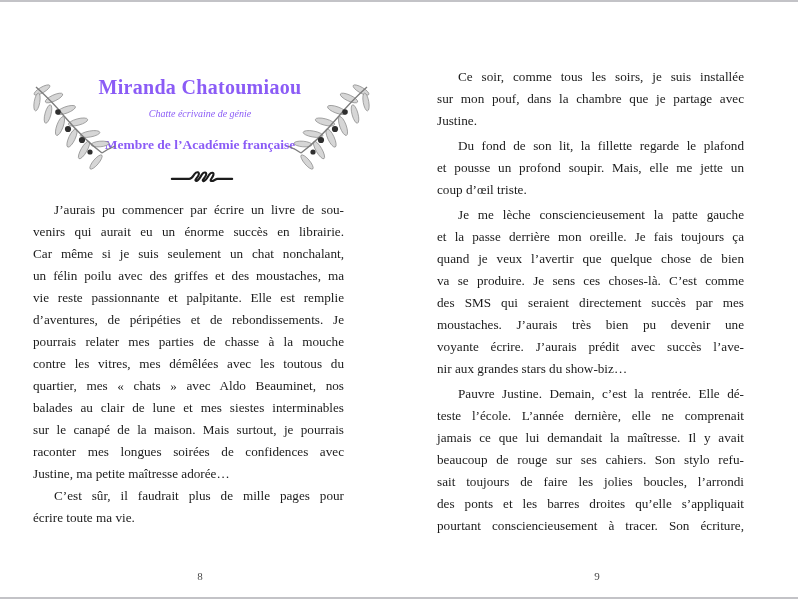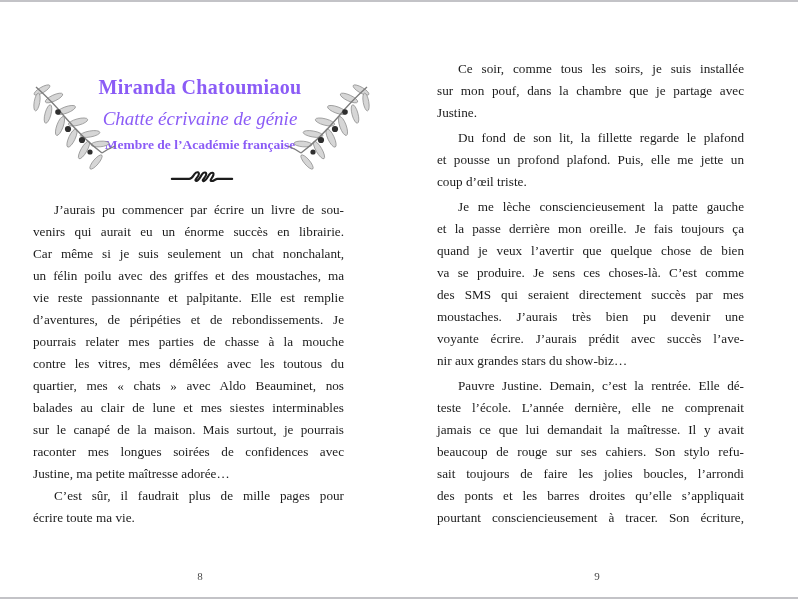--- a/index.html
+++ b/index.html
@@ -13,21 +13,21 @@
   .frame-line.top { top: 0; }
   .frame-line.bottom { top: 597px; }
 
   .page { position: absolute; top: 0; height: 601px; }
   .page-left  { left: 0;   width: 399px; }
   .page-right { left: 399px; width: 399px; }
 
   
   .hdr { position: absolute; left: 20px; width: 360px; text-align: center; color: #8b5cf6; }
   .hdr-title { top: 76px; font-size: 20px; font-weight: bold; letter-spacing: 0.3px; }
-  .hdr-sub   { top: 108px; font-size: 19px; font-style: italic; }
+  .hdr-sub   { top: 108px; font-size: 10px; font-style: italic; }
   .hdr-aff   { top: 137px; font-size: 13.5px; font-weight: bold; }
 
   .branch { position: absolute; top: 82px; width: 85px; height: 92px; }
   .branch-left  { left: 30px; }
   .branch-right { left: 288px; transform: scaleX(-1); }
 
   .ornament { position: absolute; left: 170px; top: 167px; width: 64px; height: 22px; }
 
   
   .body-col {
@@ -35,21 +35,21 @@
     font-size: 13.2px; line-height: 22px;
   }
   .page-left  .body-col { left: 33px;  top: 199px; width: 311px; }
   .page-right .body-col { left: 437px; top: 58px;  width: 307px; position: absolute; }
   .page-right .body-col { left: 38px; } 
 
   .line { text-align: justify; text-align-last: justify; }
   .line.endpara { text-align-last: left; }
   .line.indent { text-indent: 21px; }
   .page-right .line.indent { margin-top: 3px; }
-  .page-right .line.indent:first-child { margin-top: 0; }
+  .page-right .line.indent:first-child { margin-top: 8px; }
 
   .pagenum {
     position: absolute; top: 570px; width: 100px;
     text-align: center; font-size: 11px; color: #4a4a4a;
   }
   .page-left  .pagenum { left: 150px; }
   .page-right .pagenum { left: 148px; }
 </style>
 </head>
 <body>
@@ -149,21 +149,21 @@
 
     <div class="pagenum">8</div>
   </div>
 
   <div class="page page-right">
     <div class="body-col" style="top:58px; width:307px;">
         <div class="line indent">Ce soir, comme tous les soirs, je suis installée</div>
         <div class="line">sur mon pouf, dans la chambre que je partage avec</div>
         <div class="line endpara">Justine.</div>
         <div class="line indent">Du fond de son lit, la fillette regarde le plafond</div>
-        <div class="line">et pousse un profond plafond. Puis, elle me jette un</div>
+        <div class="line">et pousse un profond soupir. Mais, elle me jette un</div>
         <div class="line endpara">coup d’œil triste.</div>
         <div class="line indent">Je me lèche consciencieusement la patte gauche</div>
         <div class="line">et la passe derrière mon oreille. Je fais toujours ça</div>
         <div class="line">quand je veux l’avertir que quelque chose de bien</div>
         <div class="line">va se produire. Je sens ces choses-là. C’est comme</div>
         <div class="line">des SMS qui seraient directement succès par mes</div>
         <div class="line">moustaches. J’aurais très bien pu devenir une</div>
         <div class="line">voyante écrire. J’aurais prédit avec succès l’ave-</div>
         <div class="line endpara">nir aux grandes stars du show-biz…</div>
         <div class="line indent">Pauvre Justine. Demain, c’est la rentrée. Elle dé-</div>

